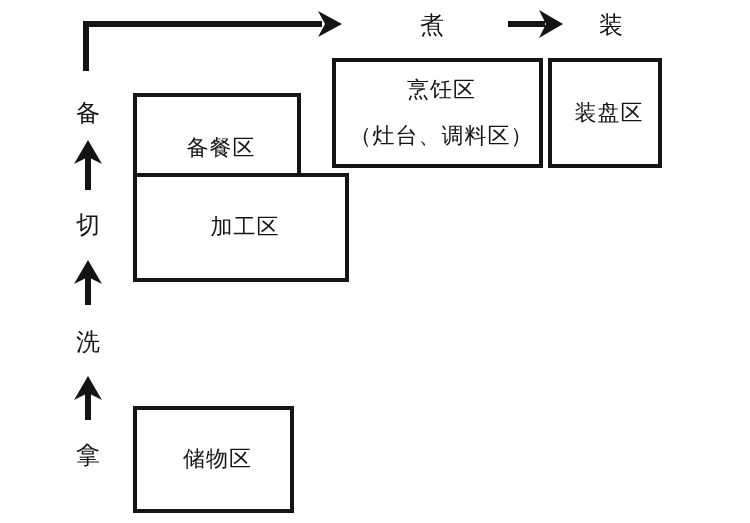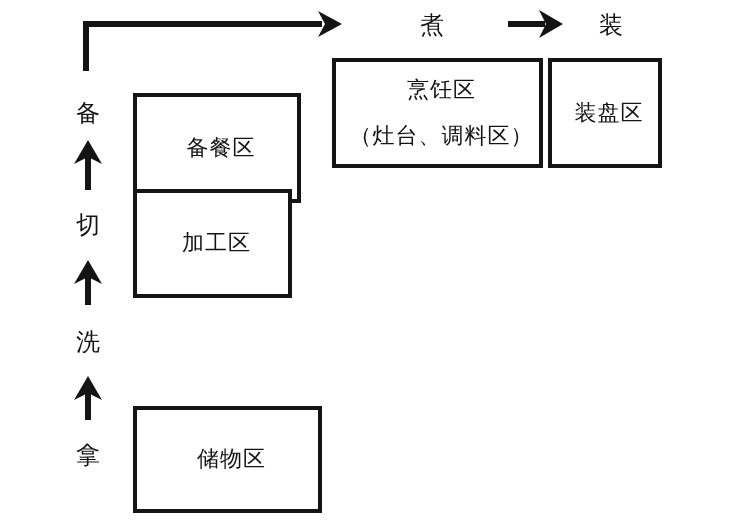--- a/index.html
+++ b/index.html
@@ -29,23 +29,23 @@
     justify-content: center;
     row-gap: 22px;
     font-size: 22px;
     line-height: 1.1;
     letter-spacing: 1px;
     text-align: center;
     white-space: nowrap;
     padding-left: 8px;
   }
   #zone-prep    { left: 133px; top:  58px; width: 168px; height: 110px; margin-top: 35px; }
-  #zone-process { left: 133px; top: 173px; width: 159px; height: 109px; margin-top: 16px; }
+  #zone-process { left: 133px; top: 173px; width: 216px; height: 109px; }
   #zone-wash    { left: 133px; top: 290px; width: 189px; height: 108px; }
-  #zone-storage { left: 133px; top: 406px; width: 189px; height: 107px; }
+  #zone-storage { left: 133px; top: 406px; width: 161px; height: 107px; }
   #zone-cook    { left: 332px; top:  58px; width: 211px; height: 110px; }
   #zone-plate   { left: 548px; top:  58px; width: 114px; height: 110px; }
   .flow-step {
     position: absolute;
     font-size: 24px;
     line-height: 1;
     transform: translate(-50%, -50%);
     white-space: nowrap;
   }
   #step-prepare { left: 88px;  top: 113px; }

